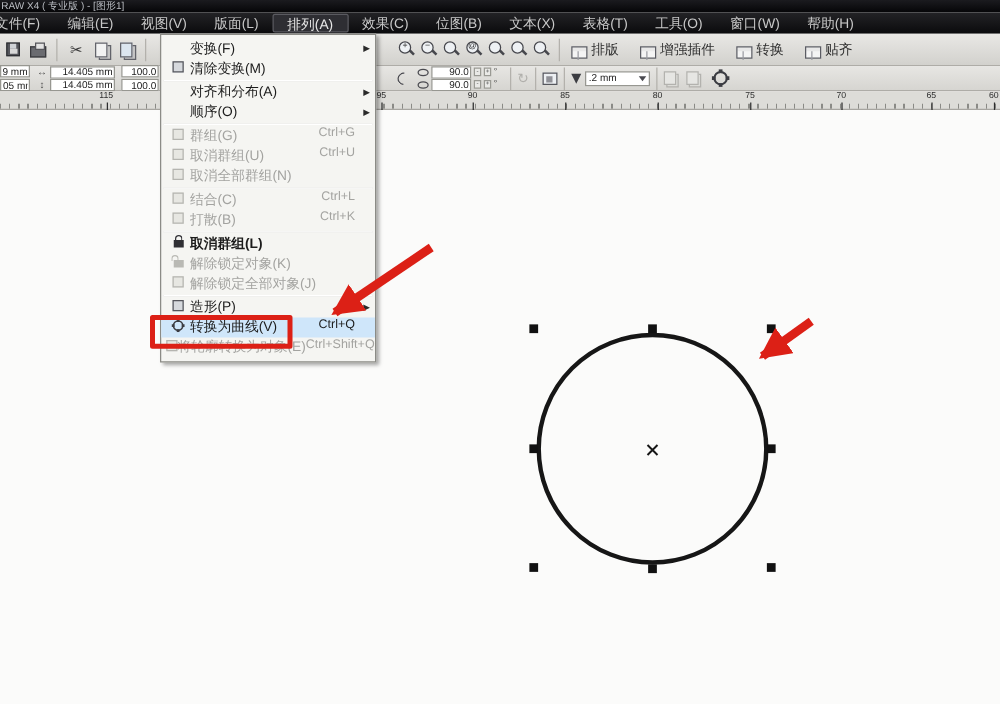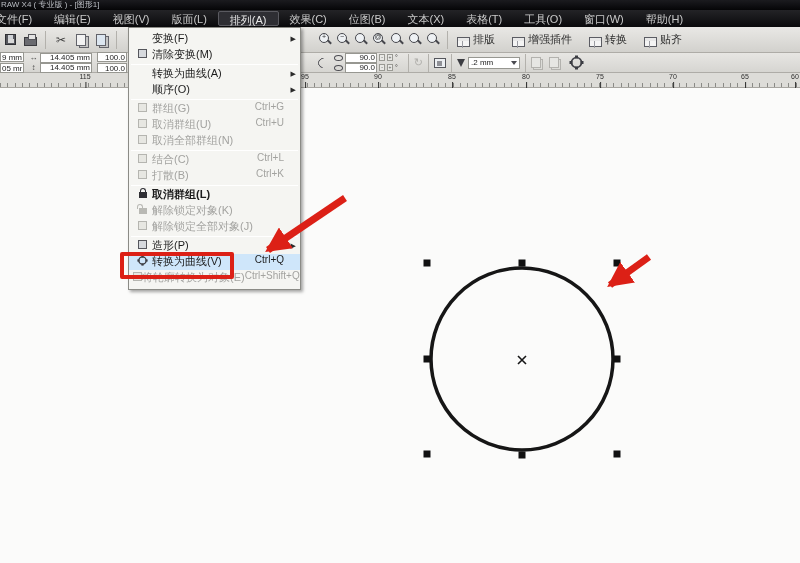--- a/index.html
+++ b/index.html
@@ -287,21 +287,21 @@
     </div>
     <div class="mi">
       <span class="mic">
           <span class="ghostd"></span>
         </span>
       <span class="mil">清除变换(M)</span>
     </div>
     <div class="msep"></div>
     <div class="mi">
       <span class="mic"></span>
-      <span class="mil">转换为曲线(A)</span>
+      <span class="mil">对齐和分布(A)</span>
       <span class="mia">▶</span>
     </div>
     <div class="mi">
       <span class="mic"></span>
       <span class="mil">顺序(O)</span>
       <span class="mia">▶</span>
     </div>
     <div class="msep"></div>
     <div class="mi dis">
       <span class="mic">

